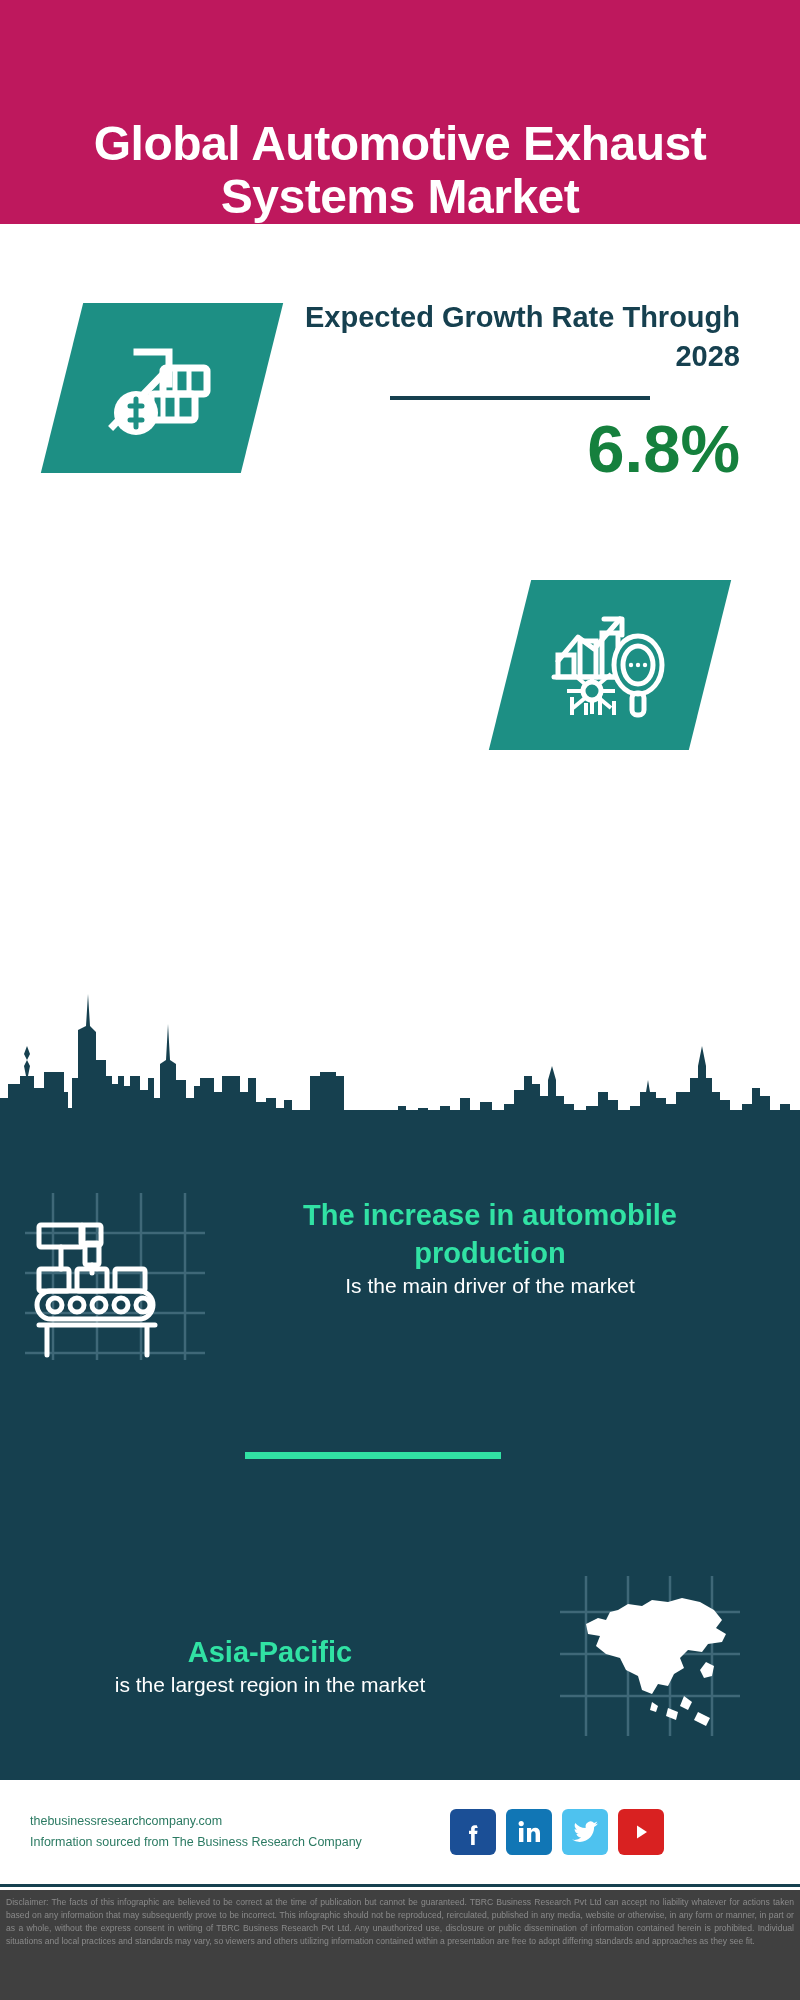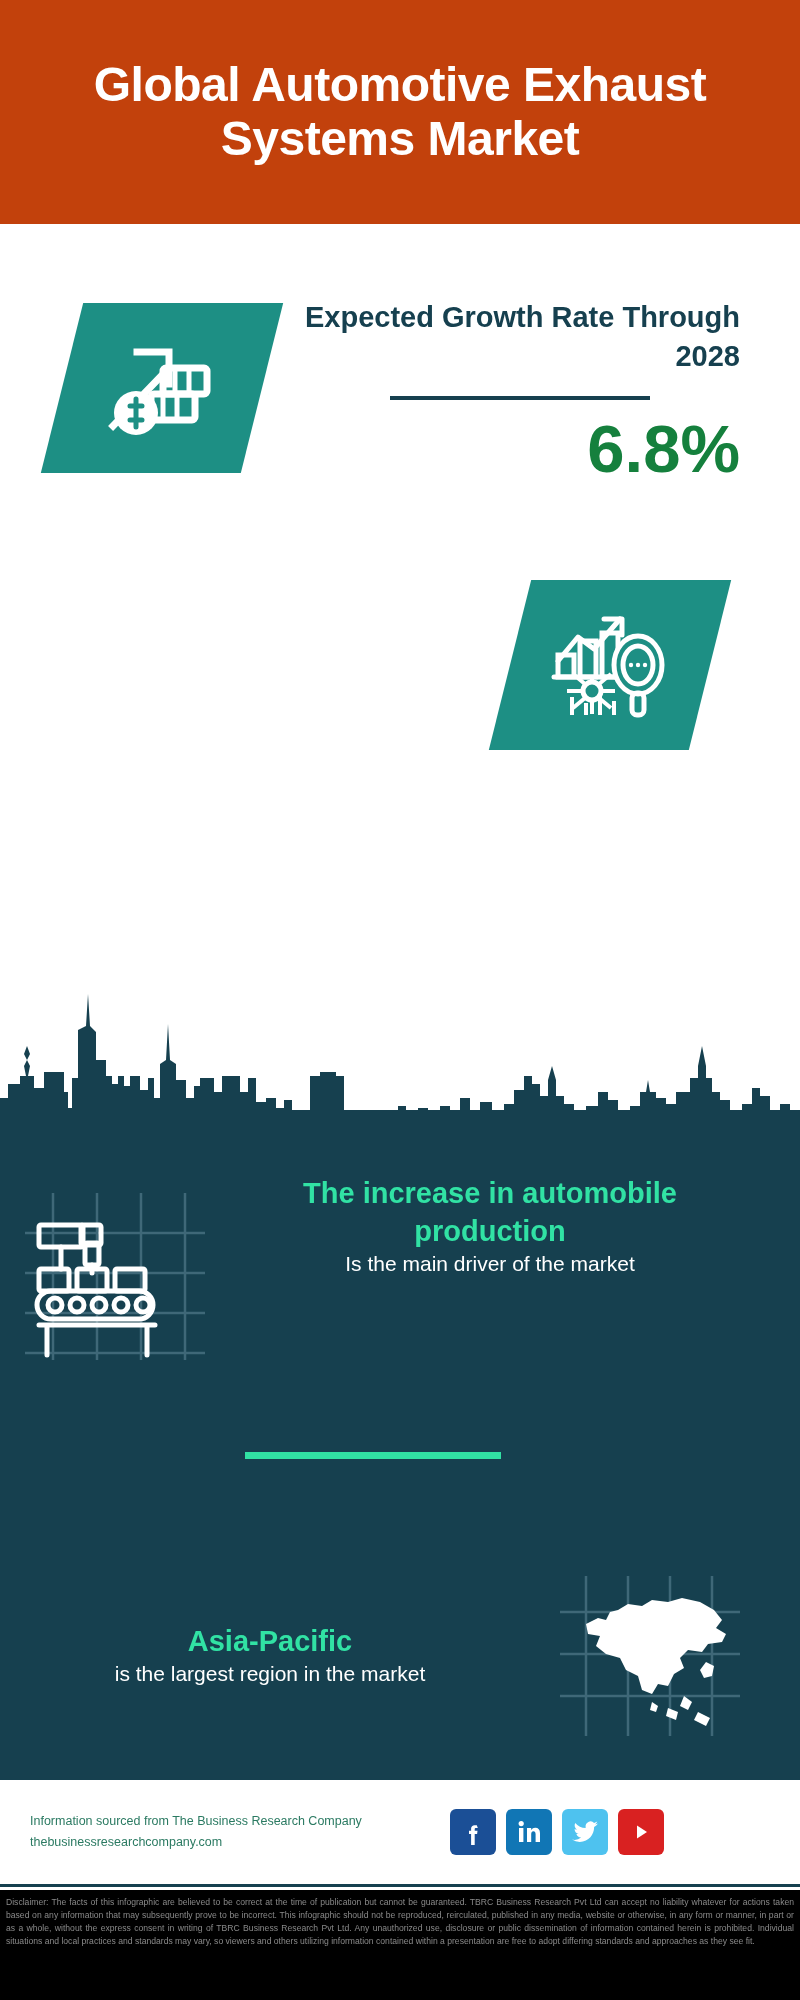--- a/index.html
+++ b/index.html
@@ -15,23 +15,23 @@
     width: 800px;
     height: 2000px;
     background: #ffffff;
   }
 
   
   .header {
     position: absolute;
     left: 0; top: 0;
     width: 800px; height: 224px;
-    background: #c2410c;
-    display: flex;
-    align-items: center;
+    background: #be185d;
+    display: flex;
+    align-items: flex-end;
     justify-content: center;
   }
   .header-title {
     color: #ffffff;
     font-size: 48px;
     font-weight: bold;
     line-height: 1.12;
     text-align: center;
     letter-spacing: -0.5px;
     padding: 0 24px;
@@ -126,20 +126,21 @@
   .driver-text {
     width: 520px;
     text-align: center;
   }
   .hl-mint {
     color: #31e2a4;
     font-size: 29px;
     font-weight: bold;
     line-height: 1.3;
     display: block;
+    margin-top: 22px;
   }
   .hl-white {
     color: #ffffff;
     font-size: 21px;
     line-height: 1.3;
     display: block;
   }
 
   .mint-divider {
     position: absolute;
@@ -202,21 +203,21 @@
   .s-fb { background: #1b4f96; }
   .s-li { background: #1176b5; }
   .s-tw { background: #4ec2ef; }
   .s-yt { background: #d92121; }
 
   
   .disclaimer {
     position: absolute;
     left: 0; top: 1890px;
     width: 800px; height: 110px;
-    background: #000000;
+    background: #404040;
     padding: 6px 6px 0 6px;
     color: #8a8a8a;
     font-size: 8.6px;
     line-height: 1.52;
     text-align: justify;
   }
 </style>
 </head>
 <body>
 
@@ -334,22 +335,22 @@
           <path fill="#ffffff" d="M108 132 l10 4 l-2 8 l-10 -4 Z"></path>
           <path fill="#ffffff" d="M138 136 l12 6 l-4 8 l-12 -6 Z"></path>
           <path fill="#ffffff" d="M92 126 l6 4 l-2 6 l-6 -2 Z"></path>
         </svg>
       </span>
     </div>
   </div>
 
   <div class="footer">
     <div class="footer-src">
+      <div>thebusinessresearchcompany.com</div>
       <div>Information sourced from The Business Research Company</div>
-      <div>thebusinessresearchcompany.com</div>
     </div>
     <div class="social">
       <span class="sicon s-fb">
         <svg width="26" height="26" viewBox="0 0 26 26">
             <path fill="#ffffff" d="M16.8 6.2h-2.3c-1.9 0-3.4 1.5-3.4 3.4v2.1H9v3.2h2.1V26h3.6V14.9h2.4l.4-3.2h-2.8V9.9c0-.5.4-.9.9-.9h2.2z"></path>
           </svg>
       </span>
       <span class="sicon s-li">
         <svg width="26" height="26" viewBox="0 0 26 26">
             <g fill="#ffffff">

